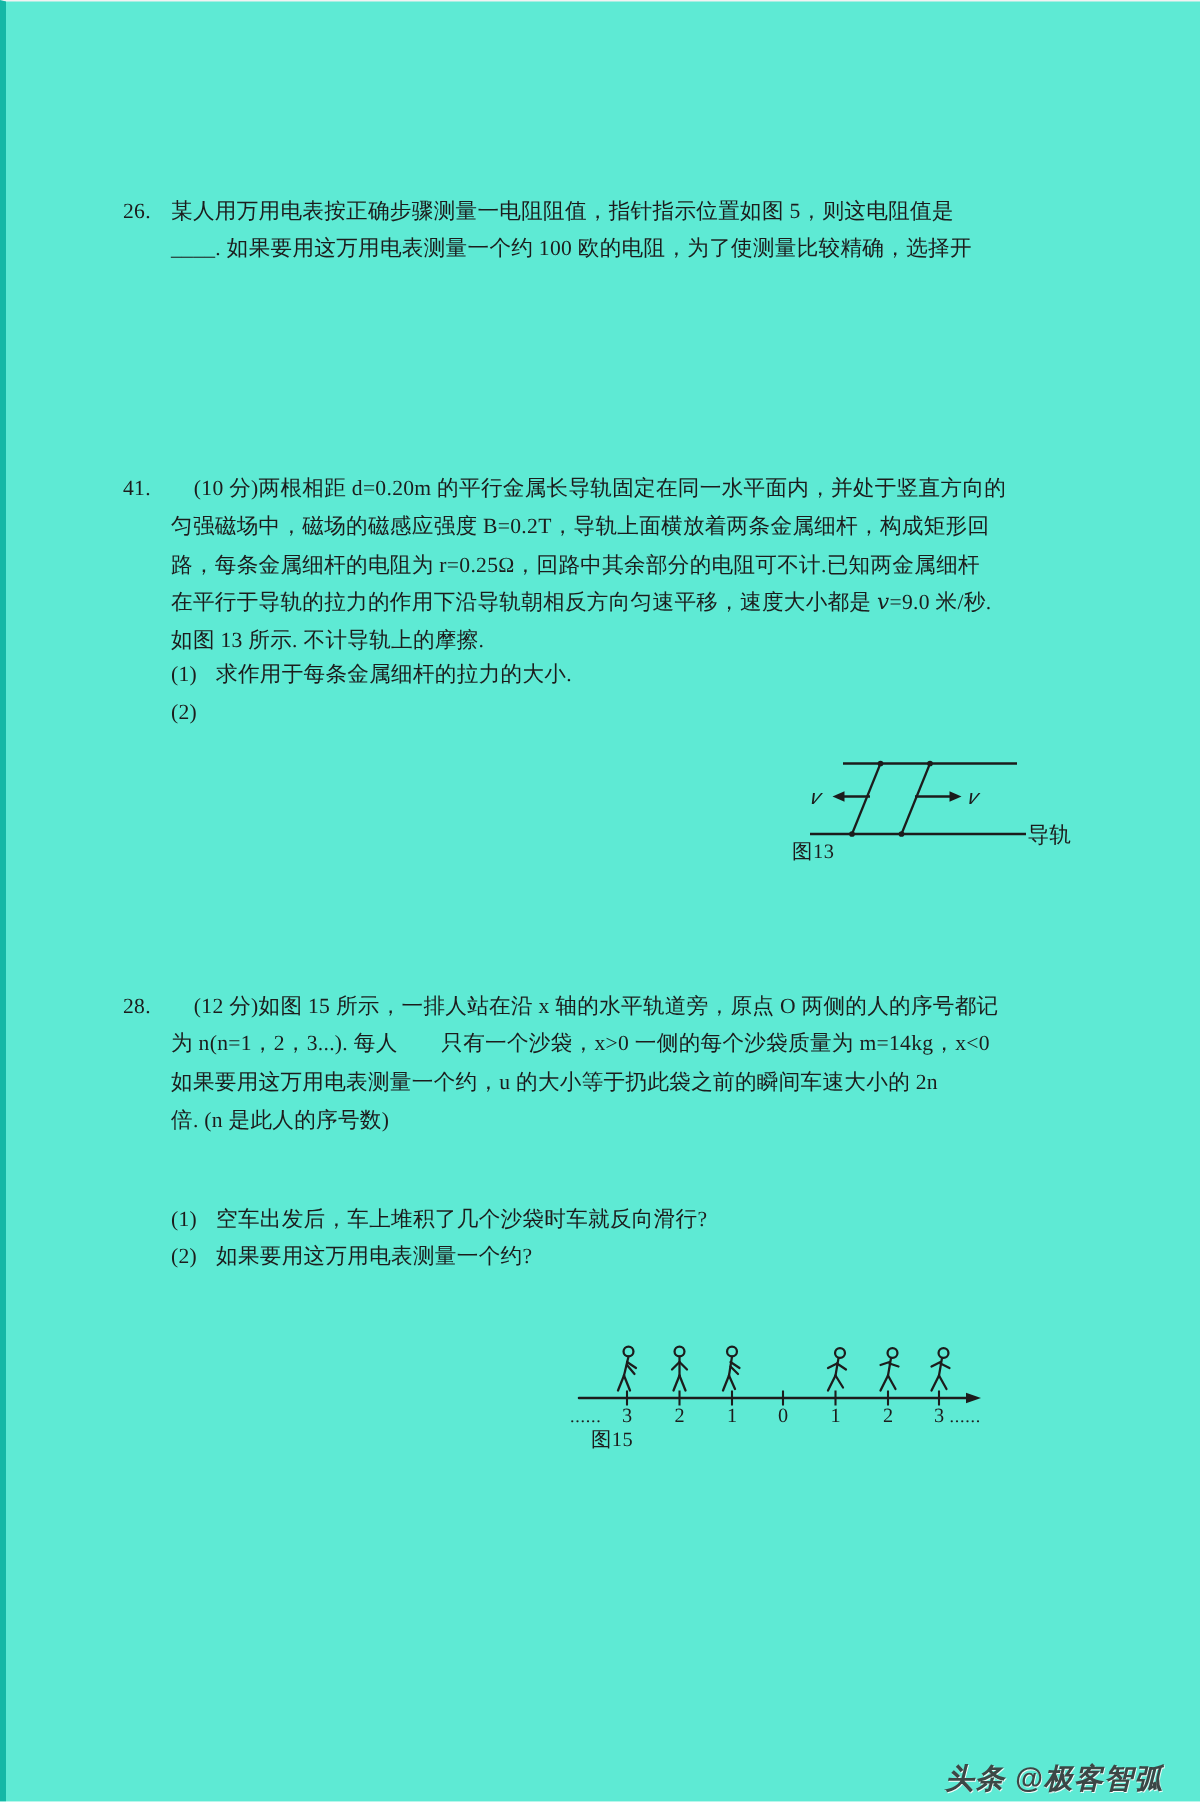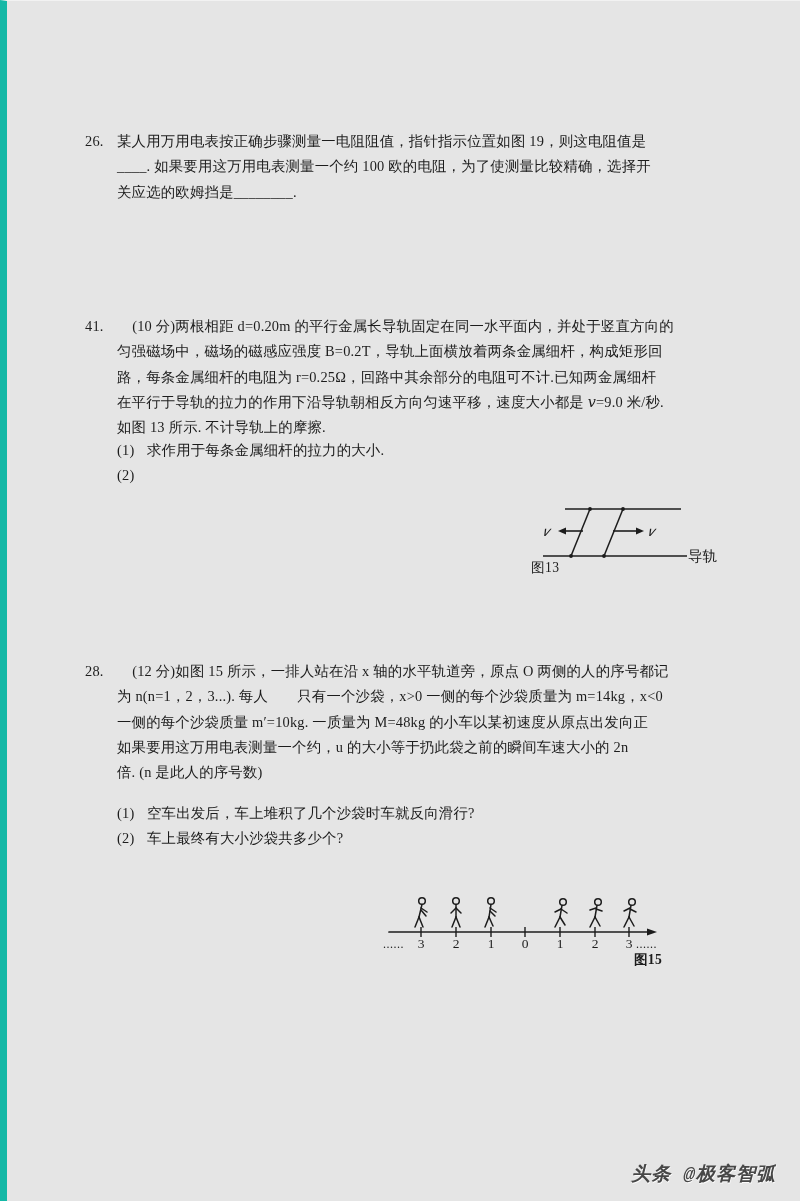--- a/index.html
+++ b/index.html
@@ -11,22 +11,22 @@
     width: 800px;
     height: 1201px;
     position: relative;
     font-family: "Liberation Serif", "DejaVu Serif", serif;
     color: #1c1c1c;
     overflow: hidden;
   }
   .page {
     position: absolute;
     inset: 0;
-    background: #e5e5e5;
-    border-left: 7px solid #14b8a6;
+    background: #5eead4;
+    border-left: 4px solid #14b8a6;
     border-top: 1px solid #f2f2f2;
     box-sizing: border-box;
   }
 
   
   .qblock {
     position: absolute;
     left: 78px;
     width: 620px;
   }
@@ -89,35 +89,34 @@
   
   #fig15-wrap {
     position: absolute;
     left: 370px;
     top: 893px;
     width: 290px;
     height: 60px;
   }
   #fig15-caption {
     position: absolute;
-    left: 365px;
+    left: 390px;
     top: 950px;
     width: 290px;
-    text-align: right;
+    text-align: left;
     font-size: 13.6px;
     letter-spacing: 0.3px;
-    font-weight: bold;
   }
 
   
   #watermark {
     position: absolute;
     right: 24px;
-    bottom: 14px;
-    font-family: Liberation Mono, monospace;
+    bottom: 2px;
+    font-family: Liberation Sans, sans-serif;
     font-size: 19px;
     font-weight: 700;
     font-style: italic;
     color: #3a3a3a;
     letter-spacing: 1px;
     opacity: 0.92;
     text-shadow: 0.5px 0.5px 0 #ffffff;
   }
 
   svg text {
@@ -125,24 +124,23 @@
   }
 </style>
 </head>
 <body>
 
 <div class="page">
 
   <div class="qblock" id="q26" style="top:128px;">
     <div class="qline">
       <span class="qnum">26.</span>
-      <span class="qtext">某人用万用电表按正确步骤测量一电阻阻值，指针指示位置如图 19，则这电阻值是</span>
+      <span class="qtext">某人用万用电表按正确步骤测量一电阻阻值，指针指示位置如图 5，则这电阻值是</span>
     </div>
     <div class="cont">____. 如果要用这万用电表测量一个约 100 欧的电阻，为了使测量比较精确，选择开</div>
-    <div class="cont">关应选的欧姆挡是________.</div>
   </div>
 
   <div class="qblock" id="q27" style="top:313px;">
     <div class="qline">
       <span class="qnum">41.</span>
       <span class="qtext">    (10 分)两根相距 d=0.20m 的平行金属长导轨固定在同一水平面内，并处于竖直方向的</span>
     </div>
     <div class="cont">匀强磁场中，磁场的磁感应强度 B=0.2T，导轨上面横放着两条金属细杆，构成矩形回</div>
     <div class="cont">路，每条金属细杆的电阻为 r=0.25Ω，回路中其余部分的电阻可不计.已知两金属细杆</div>
     <div class="cont">在平行于导轨的拉力的作用下沿导轨朝相反方向匀速平移，速度大小都是 𝑣=9.0 米/秒.</div>
@@ -187,33 +185,32 @@
     </svg>
   </div>
   <div id="fig13-caption">图13</div>
 
   <div class="qblock" id="q28" style="top:658px;">
     <div class="qline">
       <span class="qnum">28.</span>
       <span class="qtext">    (12 分)如图 15 所示，一排人站在沿 x 轴的水平轨道旁，原点 O 两侧的人的序号都记</span>
     </div>
     <div class="cont">为 n(n=1，2，3...). 每人　　只有一个沙袋，x&gt;0 一侧的每个沙袋质量为 m=14kg，x&lt;0</div>
-    <div class="cont">一侧的每个沙袋质量 m′=10kg. 一质量为 M=48kg 的小车以某初速度从原点出发向正</div>
     <div class="cont">如果要用这万用电表测量一个约，u 的大小等于扔此袋之前的瞬间车速大小的 2n</div>
     <div class="cont">倍. (n 是此人的序号数)</div>
   </div>
 
   <div class="qblock" id="q28-subs" style="top:800px;left:78px;">
     <div class="sub">
       <span class="sub-mark">(1)</span>
       <span class="sub-body">空车出发后，车上堆积了几个沙袋时车就反向滑行?</span>
     </div>
     <div class="sub">
       <span class="sub-mark">(2)</span>
-      <span class="sub-body">车上最终有大小沙袋共多少个?</span>
+      <span class="sub-body">如果要用这万用电表测量一个约?</span>
     </div>
   </div>
 
   <div id="fig15-wrap">
     <svg width="290" height="60" viewBox="0 0 290 60">
       <g stroke="#1c1c1c" stroke-width="1.5" fill="none" stroke-linecap="round">
 
         <line x1="12" y1="38" x2="272" y2="38" stroke-width="1.7"></line>
       </g>
       <polygon points="280,38 270,34.5 270,41.5" fill="#1c1c1c"></polygon>

